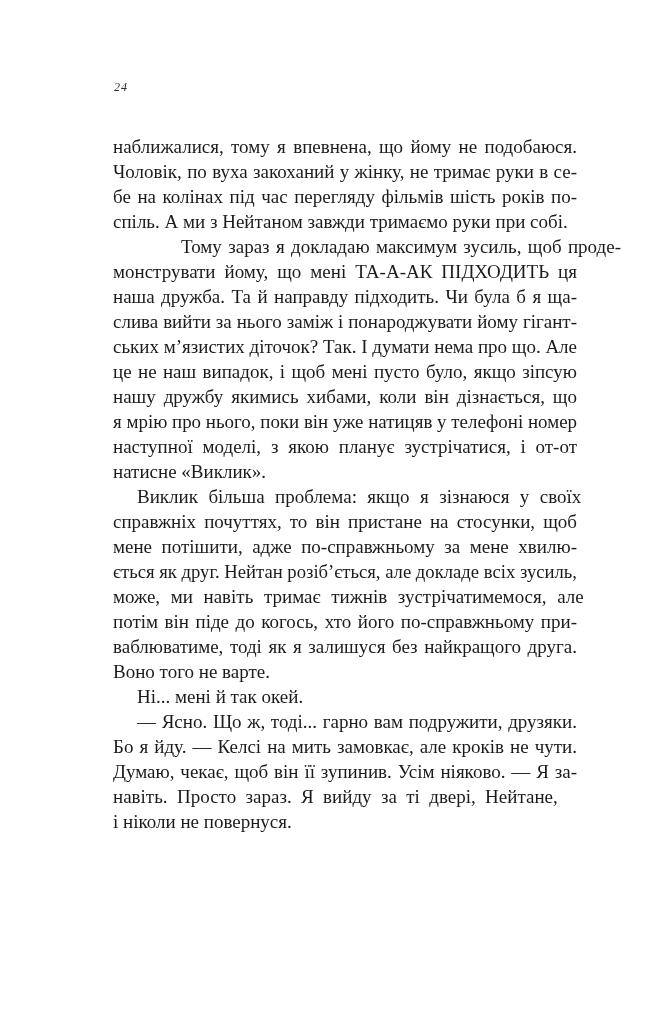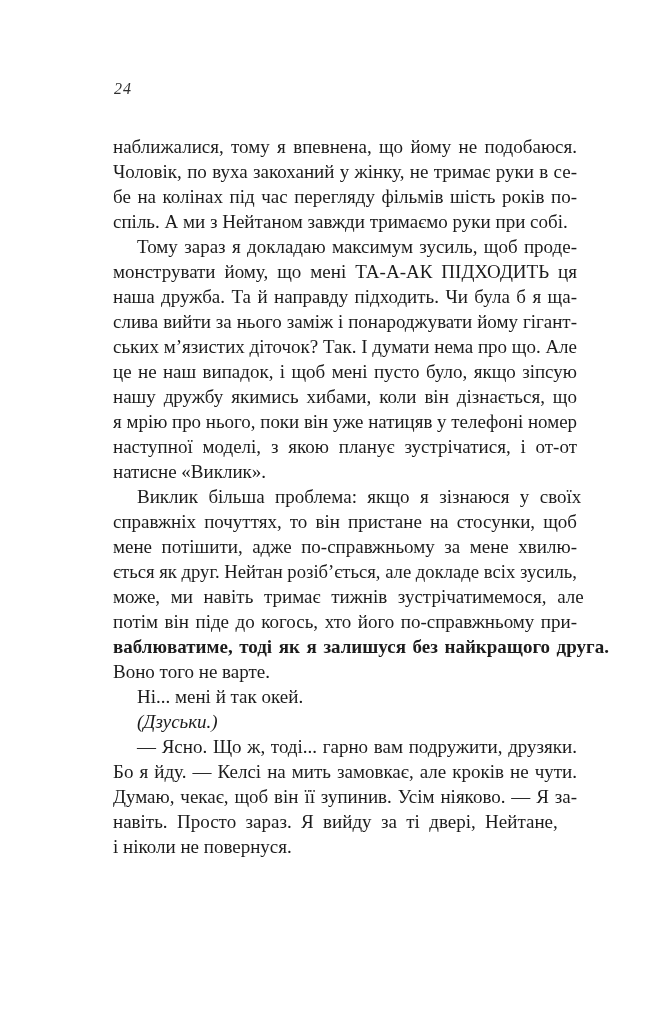--- a/index.html
+++ b/index.html
@@ -16,21 +16,21 @@
     position: relative;
     width: 653px;
     height: 1024px;
     background: #ffffff;
     color: #1c1c1c;
   }
   .page-number {
     position: absolute;
     left: 114px;
     top: 80px;
-    font-size: 16px;
+    font-size: 12px;
     font-style: italic;
     color: #2e2e2e;
     letter-spacing: 1px;
   }
   .text-block {
     position: absolute;
     left: 113px;
     top: 134px;
     width: 464px;
     font-size: 19px;
@@ -59,46 +59,43 @@
 <div class="page" style="background: rgb(255, 255, 255); color: rgb(28, 28, 28);">
   <div class="page-number">24</div>
   <div class="text-block">
       <div class="para">
         <div class="line"><span style="word-spacing: 2.5692px;">наближалися, тому я впевнена, що йому не подобаюся.</span></div>
         <div class="line"><span style="word-spacing: 0.5875px;">Чоловік, по вуха закоханий у жінку, не тримає руки в се-</span></div>
         <div class="line"><span style="word-spacing: 1.81424px;">бе на колінах під час перегляду фільмів шість років по-</span></div>
         <div class="line last"><span>спіль. А ми з Нейтаном завжди тримаємо руки при собі.</span></div>
       </div>
       <div class="para">
-        <div class="line indent"><span style="word-spacing: 1.60714px;">Тому зараз я докладаю максимум зусиль, щоб проде-</span></div>
+        <div class="line indent"><span style="word-spacing: 1.60714px; margin-left: 44px;">Тому зараз я докладаю максимум зусиль, щоб проде-</span></div>
         <div class="line"><span style="word-spacing: 4.23958px;">монструвати йому, що мені ТА-А-АК ПІДХОДИТЬ ця</span></div>
         <div class="line"><span style="word-spacing: 1.68594px;">наша дружба. Та й направду підходить. Чи була б я ща-</span></div>
         <div class="line"><span style="word-spacing: 0.146484px;">слива вийти за нього заміж і понароджувати йому гігант-</span></div>
         <div class="line"><span style="display: inline-block; transform-origin: 0px 50%; transform: scaleX(0.999226);">ських м’язистих діточок? Так. І думати нема про що. Але</span></div>
         <div class="line"><span style="word-spacing: 1.62656px;">це не наш випадок, і щоб мені пусто було, якщо зіпсую</span></div>
         <div class="line"><span style="word-spacing: 3.22545px;">нашу дружбу якимись хибами, коли він дізнається, що</span></div>
         <div class="line"><span style="display: inline-block; transform-origin: 0px 50%; transform: scaleX(0.996309);">я мрію про нього, поки він уже натицяв у телефоні номер</span></div>
         <div class="line"><span style="word-spacing: 5.0558px;">наступної моделі, з якою планує зустрічатися, і от-от</span></div>
         <div class="line last"><span>натисне «Виклик».</span></div>
       </div>
       <div class="para">
         <div class="line indent"><span style="word-spacing: 5.70982px;">Виклик більша проблема: якщо я зізнаюся у своїх</span></div>
         <div class="line"><span style="word-spacing: 3.35268px;">справжніх почуттях, то він пристане на стосунки, щоб</span></div>
         <div class="line"><span style="word-spacing: 4.79948px;">мене потішити, адже по-справжньому за мене хвилю-</span></div>
         <div class="line"><span style="display: inline-block; transform-origin: 0px 50%; transform: scaleX(0.982076);">ється як друг. Нейтан розіб’ється, але докладе всіх зусиль,</span></div>
         <div class="line"><span style="word-spacing: 5.85156px;">може, ми навіть тримає тижнів зустрічатимемося, але</span></div>
         <div class="line"><span style="word-spacing: 1.76562px;">потім він піде до когось, хто його по-справжньому при-</span></div>
-        <div class="line"><span style="word-spacing: 1.82812px; font-weight: bold;">ваблюватиме, тоді як я залишуся без найкращого друга.</span></div>
+        <div class="line"><span style="word-spacing: 1.82812px;">ваблюватиме, тоді як я залишуся без найкращого друга.</span></div>
         <div class="line last"><span>Воно того не варте.</span></div>
       </div>
       <div class="para">
         <div class="line indent last"><span>Ні... мені й так окей.</span></div>
-      </div>
-      <div class="para">
-        <div class="line indent last italic"><span>(Дзуськи.)</span></div>
       </div>
       <div class="para">
         <div class="line indent"><span style="word-spacing: 0.941406px;">— Ясно. Що ж, тоді... гарно вам подружити, друзяки.</span></div>
         <div class="line"><span style="word-spacing: 1.29545px;">Бо я йду. — Келсі на мить замовкає, але кроків не чути.</span></div>
         <div class="line"><span style="word-spacing: 1.10781px;">Думаю, чекає, щоб він її зупинив. Усім ніяково. — Я за-</span></div>
         <div class="line"><span style="word-spacing: 4.63477px;">навіть. Просто зараз. Я вийду за ті двері, Нейтане,</span></div>
         <div class="line last"><span>і ніколи не повернуся.</span></div>
       </div>
     </div>
 </div>

